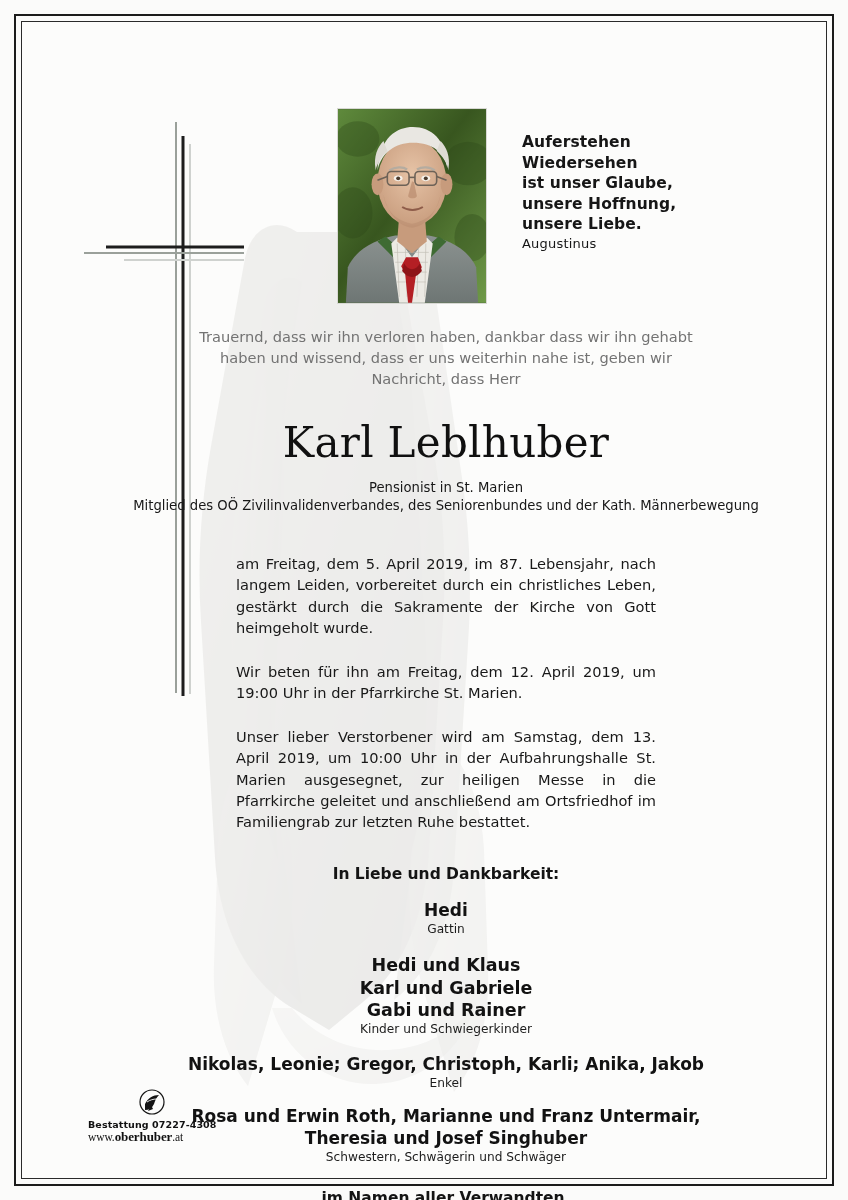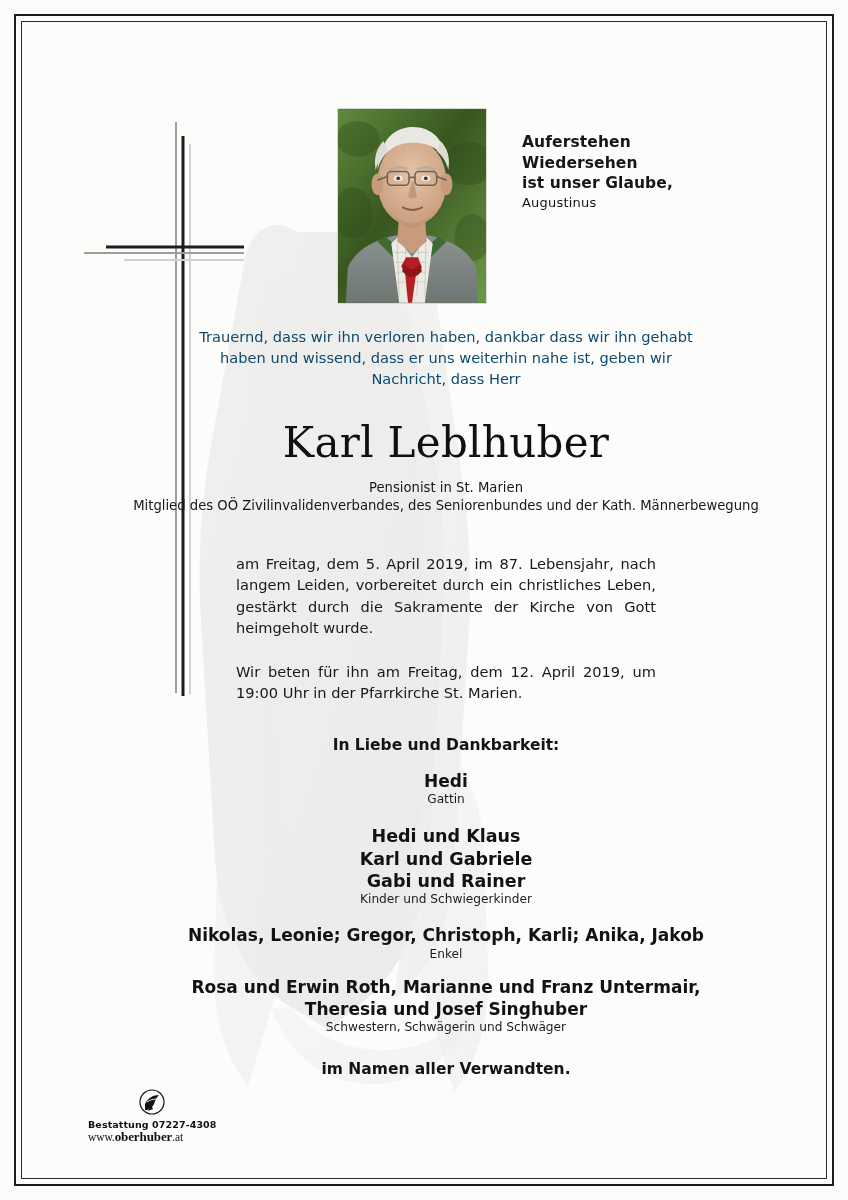--- a/index.html
+++ b/index.html
@@ -107,21 +107,21 @@
     left: 0;
     top: 305px;
     width: 848px;
   }
   .intro {
     width: 516px;
     margin: 0 auto;
     text-align: center;
     font-size: 14.6px;
     line-height: 1.43;
-    color: #0c4a6e;
+    color: #737373;
   }
   .name {
     text-align: center;
     font-size: 42px;
     font-weight: normal;
     font-family: "DejaVu Serif", serif;
     letter-spacing: 0.3px;
     margin-top: 28px;
     color: #101010;
   }
@@ -308,36 +308,39 @@
         <path d="M65 99 C71 103 80 103 86 99" stroke="#8e5c49" stroke-width="2" fill="none"></path>
 
         <path d="M46 86 C48 100 56 112 75 116 C94 112 102 100 104 86 C100 104 90 118 75 120 C60 118 50 104 46 86 Z" fill="#b68a6c" opacity="0.45"></path>
       </svg>
     </div>
 
     <div class="verse">
       <div>Auferstehen</div>
       <div>Wiedersehen</div>
       <div>ist unser Glaube,</div>
+      <div>unsere Hoffnung,</div>
+      <div>unsere Liebe.</div>
       <div class="author">Augustinus</div>
     </div>
 
     <div class="content">
 
       <div class="intro">Trauernd, dass wir ihn verloren haben, dankbar dass wir ihn gehabt haben und wissend, dass er uns weiterhin nahe ist, geben wir Nachricht, dass Herr</div>
 
       <div class="name">Karl Leblhuber</div>
 
       <div class="roles">
         <div>Pensionist in St. Marien</div>
         <div>Mitglied des OÖ Zivilinvalidenverbandes, des Seniorenbundes und der Kath. Männerbewegung</div>
       </div>
 
       <div class="para p1">am Freitag, dem 5. April 2019, im 87. Lebensjahr, nach langem Leiden, vorbereitet durch ein christliches Leben, gestärkt durch die Sakramente der Kirche von Gott heimgeholt wurde.</div>
       <div class="para p2">Wir beten für ihn am Freitag, dem 12. April 2019, um 19:00 Uhr in der Pfarrkirche St. Marien.</div>
+      <div class="para p3">Unser lieber Verstorbener wird am Samstag, dem 13. April 2019, um 10:00 Uhr in der Aufbahrungshalle St. Marien ausgesegnet, zur heiligen Messe in die Pfarrkirche geleitet und anschließend am Ortsfriedhof im Familiengrab zur letzten Ruhe bestattet.</div>
 
       <div class="dedication">
         <div class="ded-head">In Liebe und Dankbarkeit:</div>
 
         <div class="grp">
           <div class="ded-big">Hedi</div>
           <div class="ded-small">Gattin</div>
         </div>
 
         <div class="grp">

